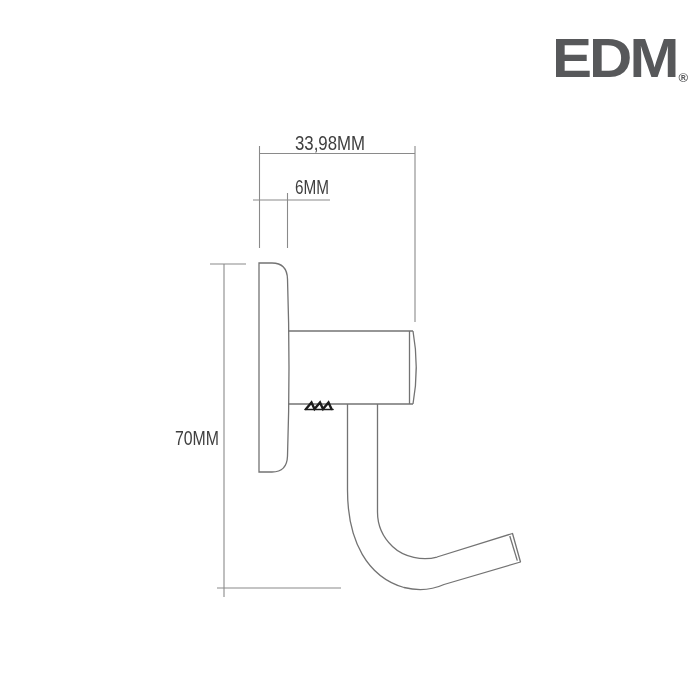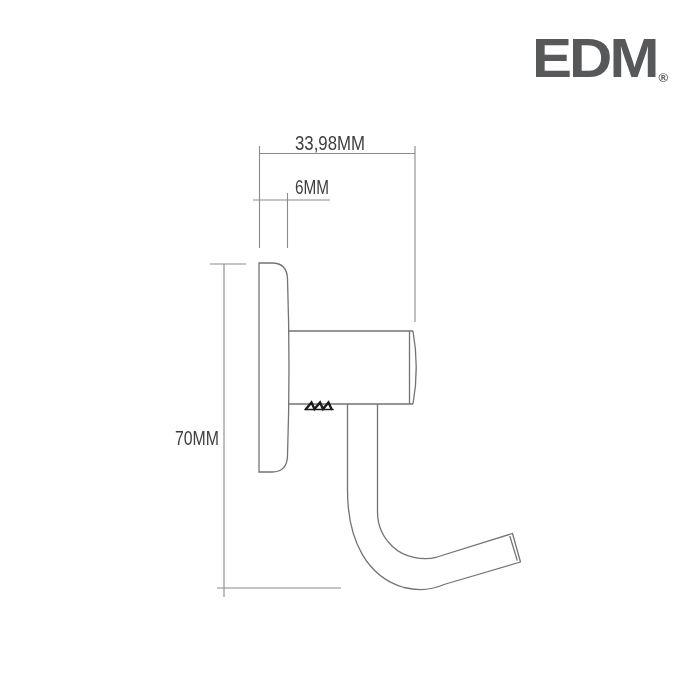--- a/index.html
+++ b/index.html
@@ -2,21 +2,21 @@
 <html><head>
 <meta charset="utf-8">
 <style>
   html,body{margin:0;padding:0;}
   body{
     width:700px;height:700px;background:#ffffff;overflow:hidden;
     font-family:"Liberation Sans", sans-serif;position:relative;
   }
   .canvas{position:absolute;inset:0;width:700px;height:700px;background:#fff;}
   .logo{
-    position:absolute;top:26px;right:32px;display:flex;align-items:flex-end;
+    position:absolute;top:26px;right:12px;display:flex;align-items:flex-end;
     line-height:1;user-select:none;text-align:center;
   }
   .logo .word{
     font-weight:bold;font-size:60px;letter-spacing:-3px;color:#57585a;
     font-family:"Liberation Sans", sans-serif;
     transform:scaleY(0.92);transform-origin:bottom right;
   }
   .logo .reg{
     font-size:13px;color:#57585a;font-weight:bold;margin-left:2px;margin-bottom:2px;
   }

